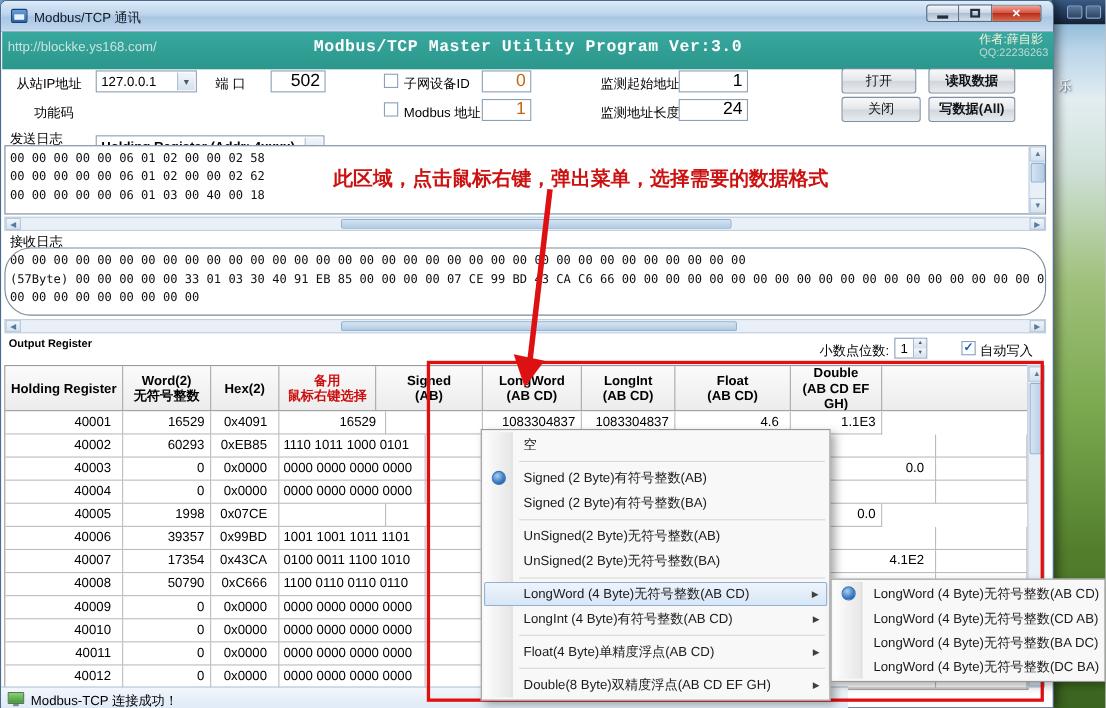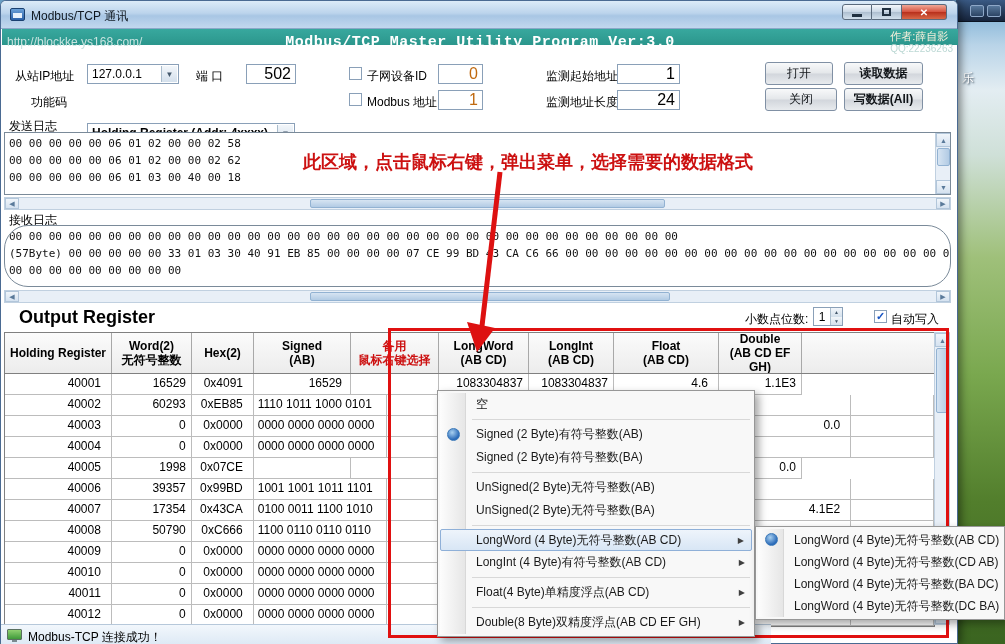--- a/index.html
+++ b/index.html
@@ -22,21 +22,21 @@
   .win-title { position:absolute; left:30px; top:7px; font-size:12px; color:#101820; }
   .winbtns { position:absolute; top:3px; right:10px; display:flex; }
   .wbtn { height:16px; border:1px solid #5a6a7c; display:flex; align-items:center; justify-content:center; }
   .wbtn.min { width:30px; border-radius:3px 0 0 3px; background:linear-gradient(180deg,#f4f8fc,#c8d6e4 50%,#aebfd0 52%,#d2e0ec); }
   .wbtn.max { width:30px; border-left:none; background:linear-gradient(180deg,#f4f8fc,#c8d6e4 50%,#aebfd0 52%,#d2e0ec); }
   .wbtn.close { width:45px; border-left:none; border-radius:0 3px 3px 0; background:linear-gradient(180deg,#f0a898,#d4503c 50%,#b8301c 52%,#d86848); color:#fff; font-size:10px; font-weight:bold; }
   .glyph-min { width:10px; height:3px; background:#203040; margin-top:6px; }
   .glyph-max { width:9px; height:8px; border:2px solid #203040; }
 
   
-  .teal { position:absolute; left:1px; top:28px; width:956px; height:16px; background:linear-gradient(180deg,#38a89e,#2b968c); }
+  .teal { position:absolute; left:1px; top:28px; width:956px; height:34px; background:linear-gradient(180deg,#38a89e,#2b968c); }
   .hdr-url { position:absolute; left:5px; top:6px; font-size:12px; color:#c8e4e0; }
   .hdr-prog { position:absolute; left:0; right:0; top:5px; text-align:center; color:#ffffff; font-family:"Liberation Mono", monospace; font-weight:bold; font-size:15px; letter-spacing:.5px; }
   .hdr-authors { position:absolute; right:5px; top:1px; text-align:left; }
   .hdr-author { font-size:11px; color:#f8f0dc; line-height:13px; }
   .hdr-qq { font-size:10px; color:#bcd8d4; line-height:12px; }
 
   
   .lbl { position:absolute; font-size:12px; color:#000; white-space:nowrap; }
   .tinput { position:absolute; height:20px; border:1px solid #8aa0b8; background:#fff; font-size:16px; text-align:right; padding:0 4px; font-family:"Liberation Sans", sans-serif; }
   .tinput.orange { color:#c06a10; }
@@ -53,21 +53,21 @@
   .loglines { position:absolute; left:4px; top:2px; right:18px; }
   .log-line { font-family:"DejaVu Sans Mono", monospace; font-size:11px; line-height:17px; white-space:nowrap; color:#101010; }
   .vscroll { position:absolute; right:0; top:0; bottom:0; width:15px; background:#e8eff7; border-left:1px solid #c0d0e0; }
   .sarrow { position:absolute; left:0; width:15px; height:14px; background:linear-gradient(180deg,#f0f5fa,#d5e2f0); border:1px solid #b2c6da; color:#5a7a9a; font-size:7px; display:flex; align-items:center; justify-content:center; }
   .vthumb { position:absolute; left:1px; width:13px; background:linear-gradient(90deg,#d6e4f2,#b2cbe4); border:1px solid #92b2d2; border-radius:2px; }
   .hscroll { position:absolute; left:3px; width:947px; height:13px; background:#e8eff7; border:1px solid #c0d0e0; }
   .harrow { position:absolute; top:0; width:14px; height:11px; background:linear-gradient(180deg,#f0f5fa,#d5e2f0); border:1px solid #b2c6da; color:#5a7a9a; font-size:7px; display:flex; align-items:center; justify-content:center; }
   .hthumb { position:absolute; top:1px; height:9px; background:linear-gradient(180deg,#d6e4f2,#b2cbe4); border:1px solid #92b2d2; border-radius:2px; }
 
   
-  .out-title { position:absolute; left:18px; top:306px; font-size:18px; font-weight:bold; color:#000;text-align:right; }
+  .out-title { position:absolute; left:7px; top:306px; font-size:10px; font-weight:bold; color:#000;text-align:right; }
   .spinner { position:absolute; left:812px; top:306px; width:30px; height:19px; border:1px solid #8aa0b8; background:#fff; }
   .spin-val { position:absolute; left:0; top:2px; width:16px; text-align:center; font-size:12px; }
   .spin-arrows { position:absolute; right:0; top:0; bottom:0; width:12px; border-left:1px solid #aabccc; display:flex; flex-direction:column; }
   .spin-arrows span { flex:1; font-size:5px; color:#44586c; text-align:center; line-height:8px; background:linear-gradient(180deg,#f2f6fa,#d4e0ec); }
 
   
   .tbl { position:absolute; left:3px; top:331px; width:931px; border:1px solid #808080; background:#fff; }
   .thead { display:flex; height:41px; background:linear-gradient(180deg,#fbfbfb,#ececec); border-bottom:1px solid #808080; }
   .hcell { border-right:1px solid #a8a8a8; display:flex; flex-direction:column; align-items:center; justify-content:center; font-size:12px; font-weight:bold; text-align:center; line-height:14px; overflow:hidden; }
   .hcell.hred { color:#cc1010; }
@@ -224,27 +224,27 @@
         <div class="hcell" style="width: 107px;">
           <div>Holding Register</div>
         </div>
         <div class="hcell" style="width: 80px;">
           <div>Word(2)</div>
           <div>无符号整数</div>
         </div>
         <div class="hcell" style="width: 62px;">
           <div>Hex(2)</div>
         </div>
+        <div class="hcell hred" style="width: 88px;">
+          <div>备用</div>
+          <div>鼠标右键选择</div>
+        </div>
         <div class="hcell" style="width: 97px;">
           <div>Signed</div>
           <div>(AB)</div>
-        </div>
-        <div class="hcell hred" style="width: 88px;">
-          <div>备用</div>
-          <div>鼠标右键选择</div>
         </div>
         <div class="hcell" style="width: 90px;">
           <div>LongWord</div>
           <div>(AB CD)</div>
         </div>
         <div class="hcell" style="width: 85px;">
           <div>LongInt</div>
           <div>(AB CD)</div>
         </div>
         <div class="hcell" style="width: 105px;">

